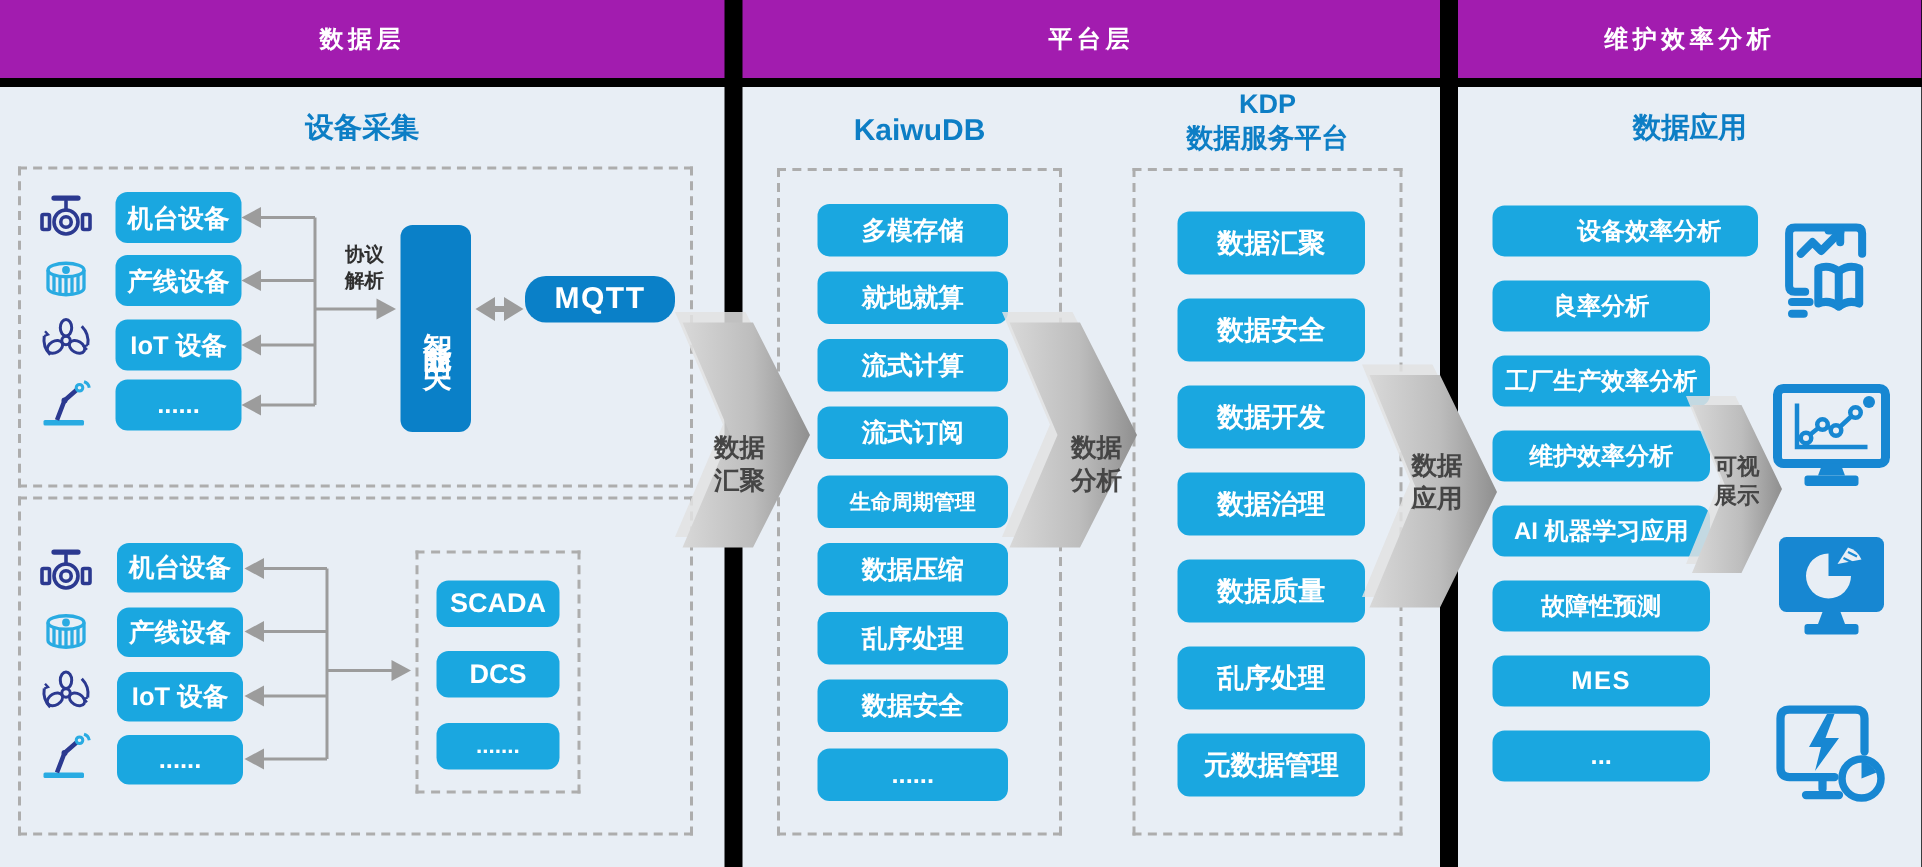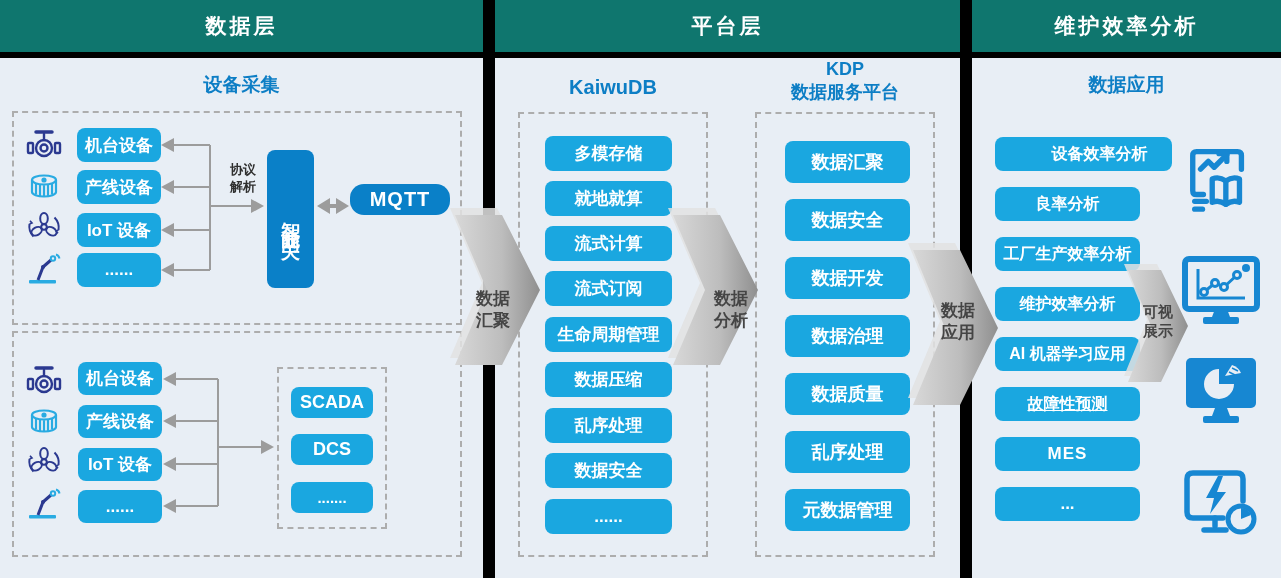--- a/index.html
+++ b/index.html
@@ -4,22 +4,22 @@
 <style>
   html,body{margin:0;padding:0;}
   body{
     width:1281px;height:578px;background:#000;
     font-family:"Liberation Sans","DejaVu Sans",sans-serif;
     position:relative;overflow:hidden;
   }
   .abs{position:absolute;}
   .panel{background:#e8eef5;z-index:1;}
   .hdr{
-    background:#0f766e;z-index:1;display:flex;align-items:center;justify-content:center;
-    color:#fff;font-size:21px;font-weight:bold;letter-spacing:3px;
+    background:#a21caf;z-index:1;display:flex;align-items:center;justify-content:center;
+    color:#fff;font-size:16px;font-weight:bold;letter-spacing:3px;
   }
   .col-title{
     color:#0d7ec5;font-weight:bold;text-align:center;z-index:3;
   }
   .dashed-box{border:2px dashed #adadad;z-index:2;}
   .btn{
     background:#1aa7e0;border-radius:8px;color:#fff;font-weight:bold;
     display:flex;align-items:center;justify-content:center;z-index:3;text-align:center;
   }
   .btn.dark{background:#0a80c8;}
@@ -184,40 +184,40 @@
 <div class="abs btn" style="left:78px;top:490px;width:84px;height:33px;font-size:17px;">......</div>
 
 <div class="abs btn" style="left:291px;top:387px;width:82px;height:31px;font-size:18px;">SCADA</div>
 <div class="abs btn" style="left:291px;top:434px;width:82px;height:31px;font-size:18px;">DCS</div>
 <div class="abs btn" style="left:291px;top:482px;width:82px;height:31px;font-size:15px;">.......</div>
 
 <div class="abs btn" style="left:545px;top:136px;width:127px;height:35px;font-size:17px;">多模存储</div>
 <div class="abs btn" style="left:545px;top:181px;width:127px;height:35px;font-size:17px;">就地就算</div>
 <div class="abs btn" style="left:545px;top:226px;width:127px;height:35px;font-size:17px;">流式计算</div>
 <div class="abs btn" style="left:545px;top:271px;width:127px;height:35px;font-size:17px;">流式订阅</div>
-<div class="abs btn" style="left:545px;top:317px;width:127px;height:35px;font-size:17px;">生命周期管理</div>
+<div class="abs btn" style="left:545px;top:317px;width:127px;height:35px;font-size:14px;">生命周期管理</div>
 <div class="abs btn" style="left:545px;top:362px;width:127px;height:35px;font-size:17px;">数据压缩</div>
 <div class="abs btn" style="left:545px;top:408px;width:127px;height:35px;font-size:17px;">乱序处理</div>
 <div class="abs btn" style="left:545px;top:453px;width:127px;height:35px;font-size:17px;">数据安全</div>
 <div class="abs btn" style="left:545px;top:499px;width:127px;height:35px;font-size:17px;">......</div>
 
 <div class="abs btn" style="left:785px;top:141px;width:125px;height:42px;font-size:18px;">数据汇聚</div>
 <div class="abs btn" style="left:785px;top:199px;width:125px;height:42px;font-size:18px;">数据安全</div>
 <div class="abs btn" style="left:785px;top:257px;width:125px;height:42px;font-size:18px;">数据开发</div>
 <div class="abs btn" style="left:785px;top:315px;width:125px;height:42px;font-size:18px;">数据治理</div>
 <div class="abs btn" style="left:785px;top:373px;width:125px;height:42px;font-size:18px;">数据质量</div>
 <div class="abs btn" style="left:785px;top:431px;width:125px;height:42px;font-size:18px;">乱序处理</div>
 <div class="abs btn" style="left:785px;top:489px;width:125px;height:42px;font-size:18px;">元数据管理</div>
 
 <div class="abs btn" style="left:995px;top:137px;width:145px;height:34px;font-size:16px;padding-left:32px;">设备效率分析</div>
 <div class="abs btn" style="left:995px;top:187px;width:145px;height:34px;font-size:16px;">良率分析</div>
 <div class="abs btn" style="left:995px;top:237px;width:145px;height:34px;font-size:16px;">工厂生产效率分析</div>
 <div class="abs btn" style="left:995px;top:287px;width:145px;height:34px;font-size:16px;">维护效率分析</div>
 <div class="abs btn" style="left:995px;top:337px;width:145px;height:34px;font-size:16px;">AI 机器学习应用</div>
-<div class="abs btn" style="left:995px;top:387px;width:145px;height:34px;font-size:16px;text-decoration:underline;">故障性预测</div>
+<div class="abs btn" style="left:995px;top:387px;width:145px;height:34px;font-size:16px;">故障性预测</div>
 <div class="abs btn" style="left:995px;top:437px;width:145px;height:34px;font-size:17px;letter-spacing:1px;">MES</div>
 <div class="abs btn" style="left:995px;top:487px;width:145px;height:34px;font-size:17px;">...</div>
 
 <span class="abs icon" style="left:1183px;top:140px;">
   <svg width="74" height="74" viewBox="0 0 76 76">
       <g fill="none" stroke="#1787d2" stroke-width="5.5" stroke-linecap="round" stroke-linejoin="round">
     <path d="M60 30 v-14 q0 -4 -4 -4 H14 q-4 0 -4 4 v36 q0 4 4 4 h7"></path>
     <path d="M18 30 l8 -8 6 6 13 -13"></path>
         <path d="M37 14 h8 v8"></path>
     <path d="M12 63 h12"></path>

